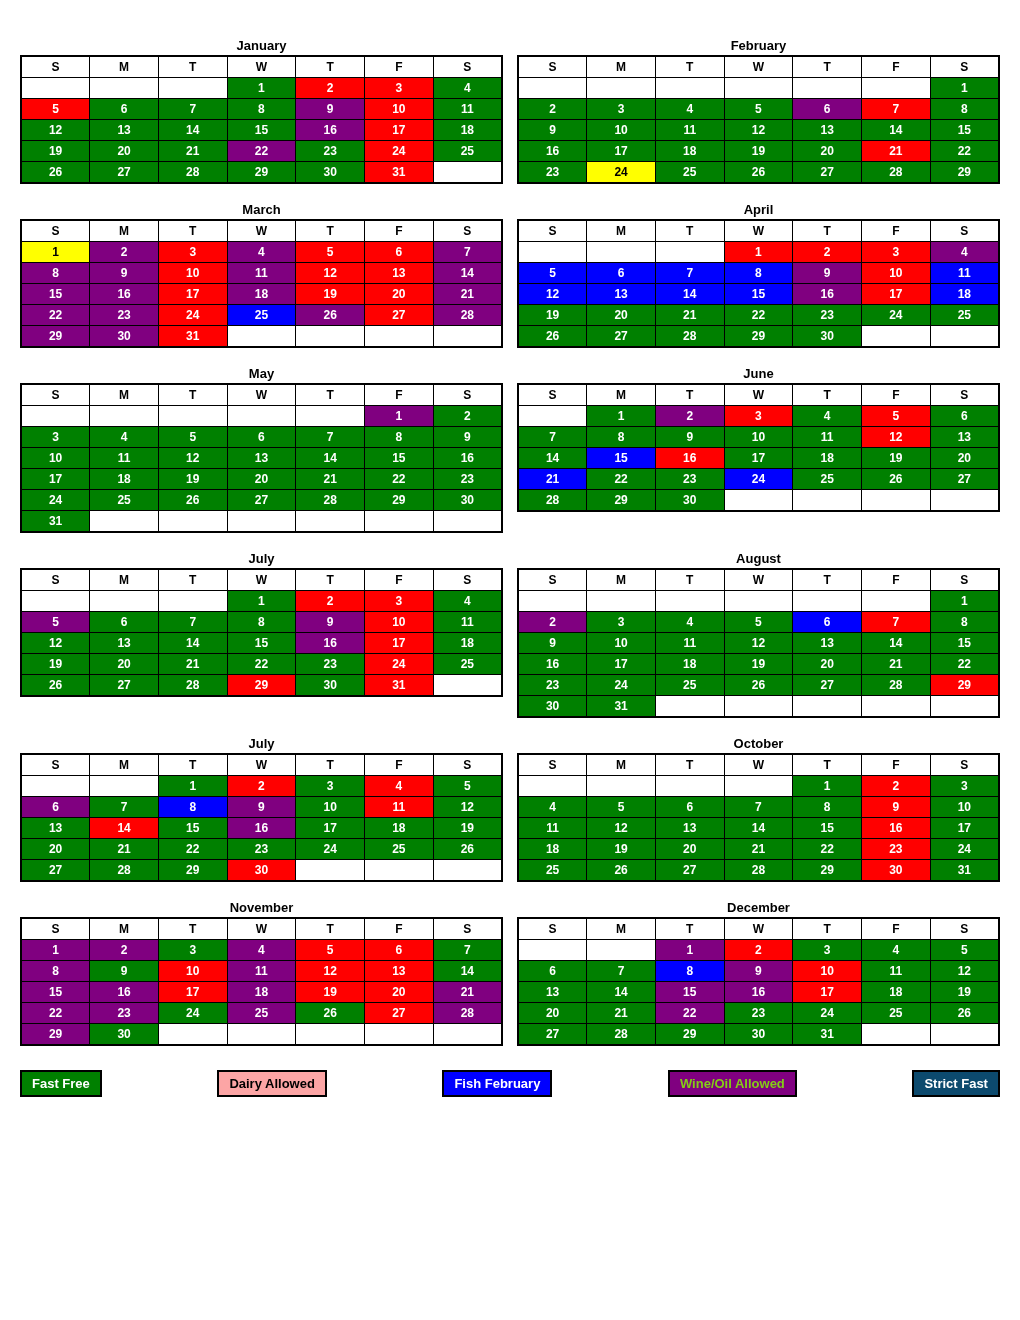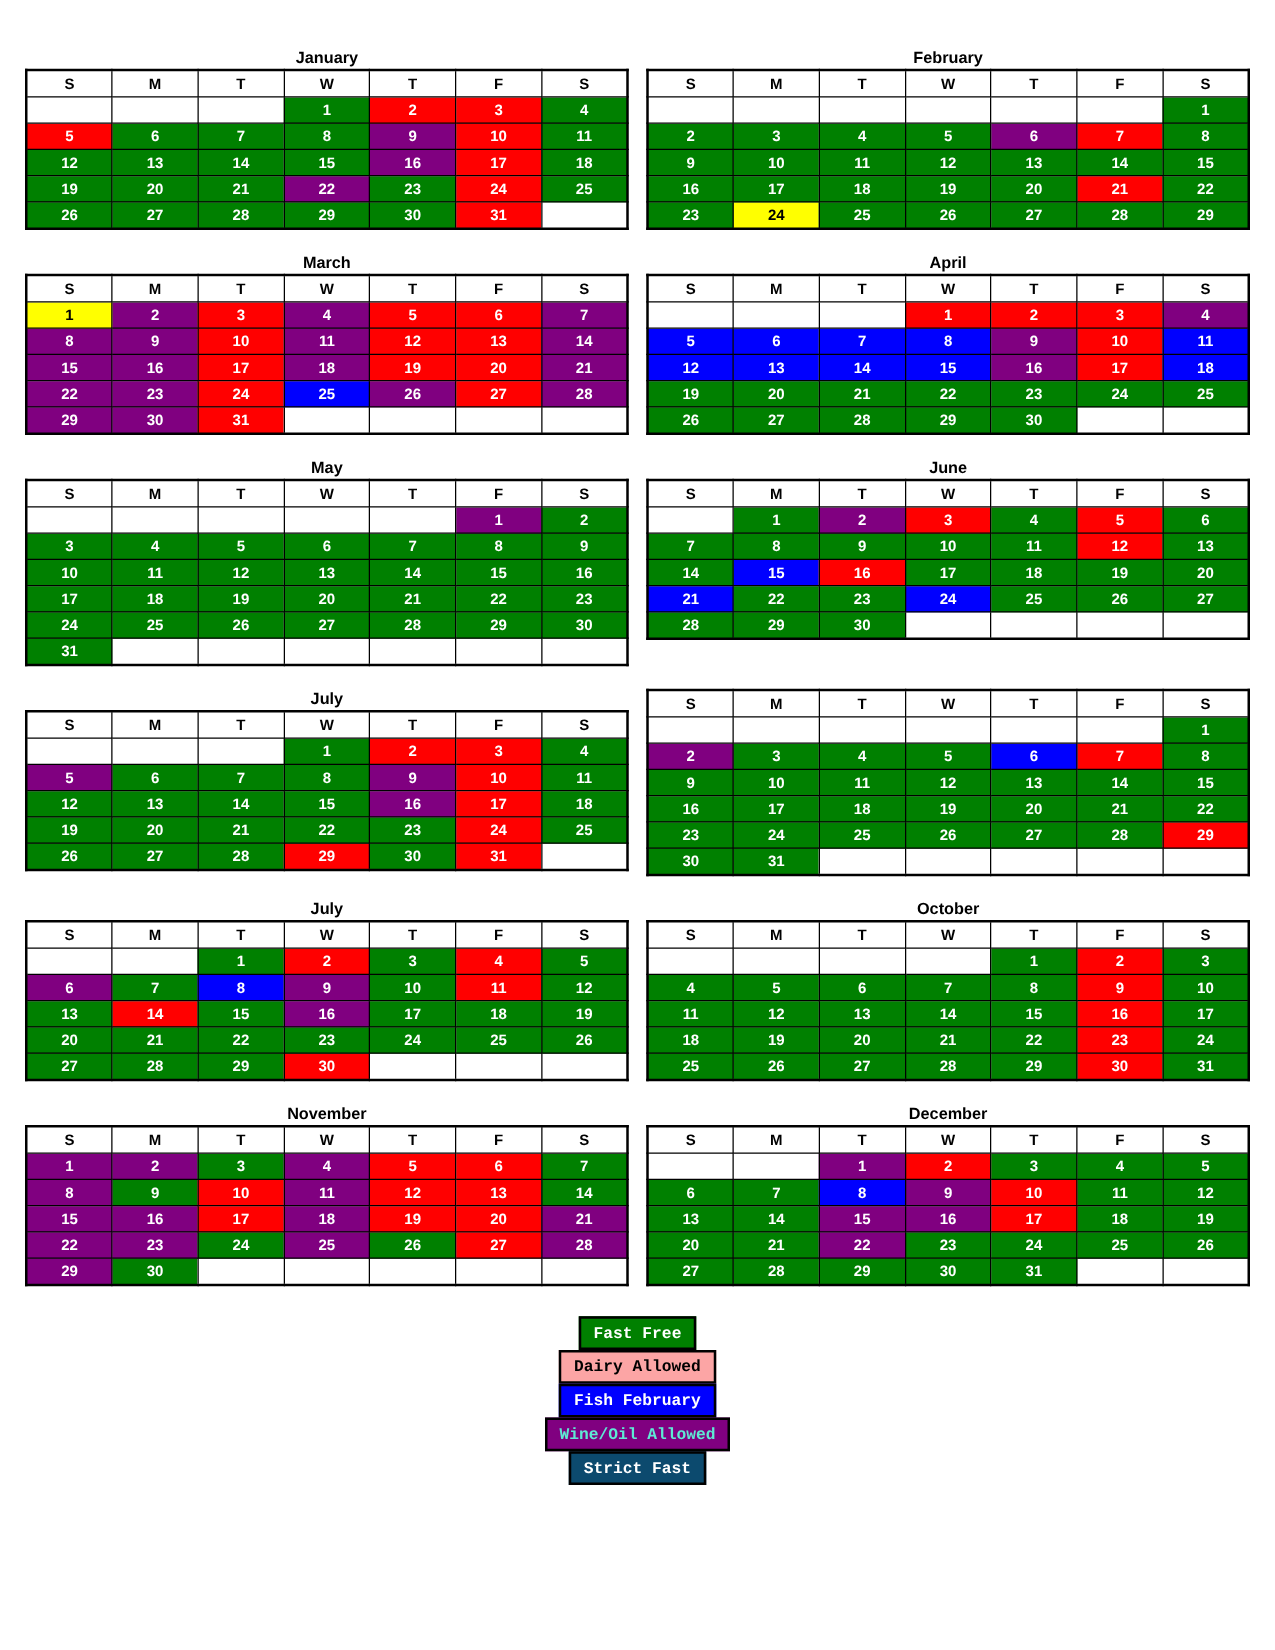--- a/index.html
+++ b/index.html
@@ -50,37 +50,36 @@
     }
     td.empty { background: white; }
     td.green { background: #008000; color: white; }
     td.purple { background: #800080; color: white; }
     td.red { background: #ff0000; color: white; }
     td.blue { background: #0000ff; color: white; }
     td.yellow { background: #ffff00; color: #000; }
 
     .legend {
       display: flex;
-      flex-direction: column;
-      justify-content: center;
+      flex-direction: row;
+      justify-content: space-between;
       align-items: center;
       margin-top: 18px;
       padding: 6px 0;
-      font-family: Liberation Mono, monospace;
     }
     .legend-item {
       padding: 4px 10px;
       font-weight: bold;
       font-size: 13px;
       border: 2px solid #000;
     }
     .legend-green { background: #008000; color: white; }
     .legend-yellow { background: #fca5a5; color: #000; }
     .legend-blue { background: #0000ff; color: white; }
-    .legend-purple { background: #800080; color: #5eead4; }
+    .legend-purple { background: #800080; color: #84cc16; }
     .legend-red { background: #0c4a6e; color: white; }
   </style>
 </head>
 <body>
 
 <h1></h1>
 
 <div class="calendars-grid" id="calendars-container">
 <div class="month-block">
       <div class="month-title">January</div>
@@ -526,20 +525,21 @@
             <td class="green">28</td>
             <td class="red">29</td>
             <td class="green">30</td>
             <td class="red">31</td>
             <td class="empty"></td>
           </tr>
         </tbody>
       </table>
     </div>
     <div class="month-block">
+      <div class="month-title">August</div>
       <table>
         <thead>
           <tr>
             <th>S</th>
             <th>M</th>
             <th>T</th>
             <th>W</th>
             <th>T</th>
             <th>F</th>
             <th>S</th>

